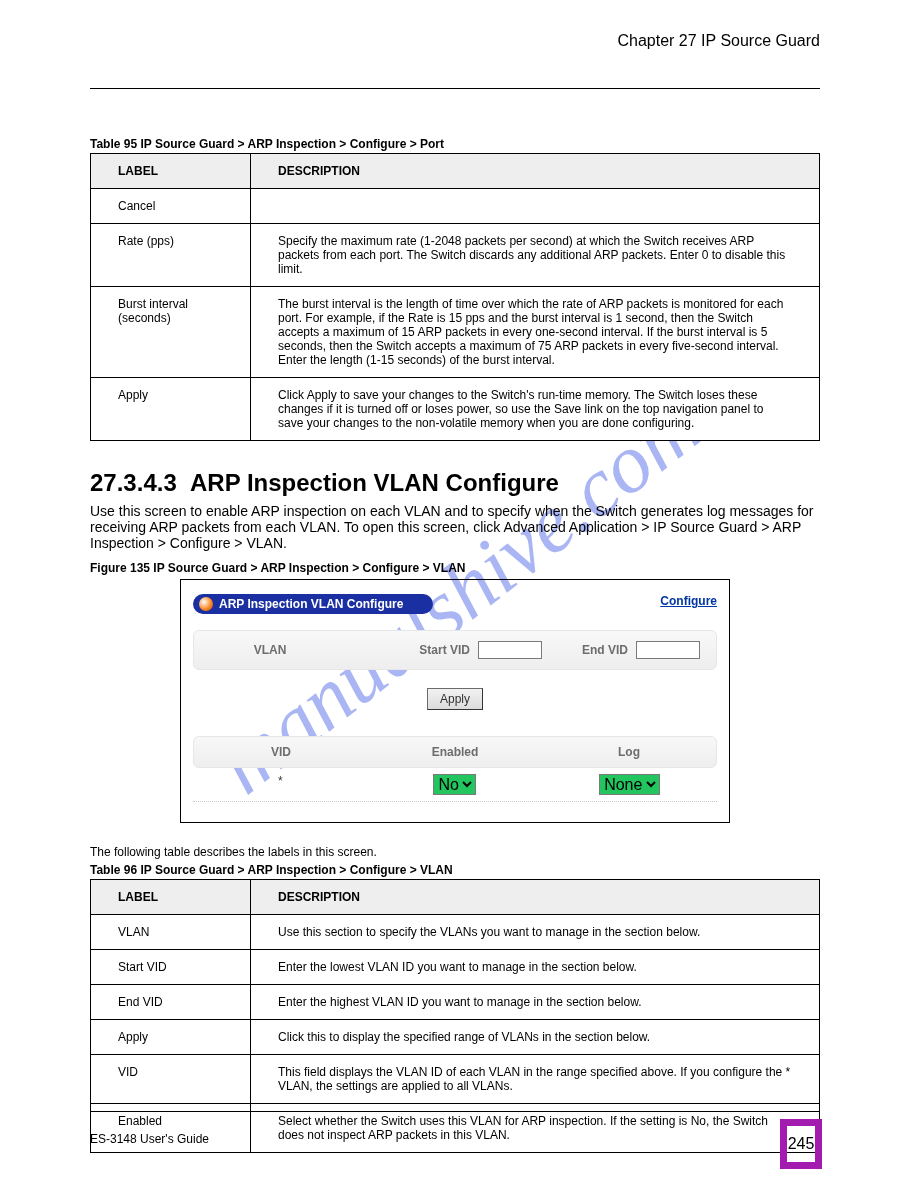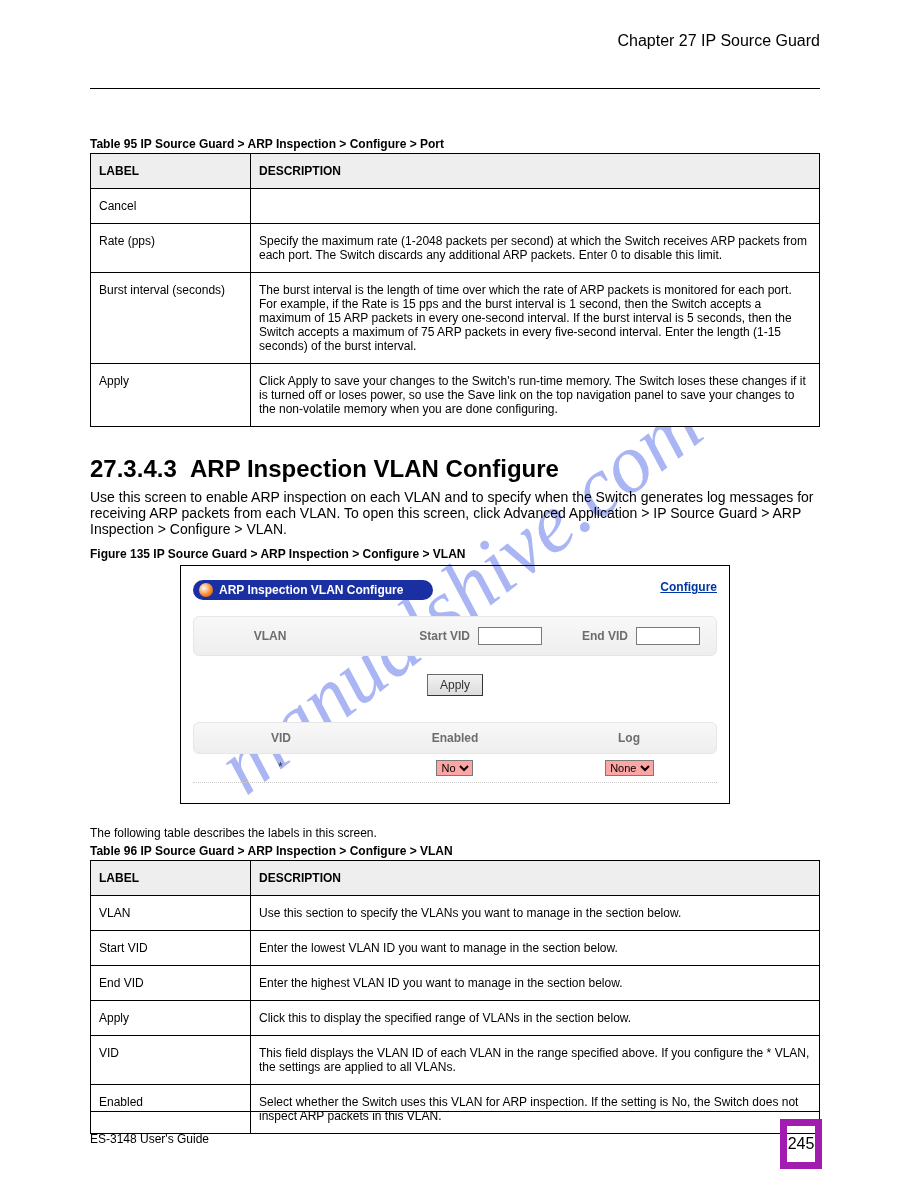--- a/index.html
+++ b/index.html
@@ -4,39 +4,39 @@
 <style>
   *{box-sizing:border-box}
   html,body{margin:0;padding:0}
   body{width:918px;height:1188px;background:#fff;font-family:Arial,Helvetica,sans-serif;color:#000;position:relative}
   .page{position:absolute;left:90px;top:32px;width:730px}
   .hdr{border-top:1px solid #000;height:1px;margin-top:38px}
   .hdr-line{font-size:16px}
   .tbl-wrap{margin-top:48px}
   .tcaption{font-size:12px;font-weight:700;margin-bottom:2px}
   table.data{border-collapse:collapse;width:100%;font-size:12px}
-  table.data th,table.data td{border:1px solid #000;padding:10px 8px;text-align:left;vertical-align:top;background:#fff}
+  table.data th,table.data td{border:1px solid #000;padding:10px 27px;text-align:left;vertical-align:top;background:#fff}
   table.data th{background:#efeeef;font-weight:700}
   .sect{margin-top:28px}
   .sect-num{font-size:24px;font-weight:700;float:left;width:100px}
   .sect-title{font-size:24px;font-weight:700}
   .sect-sub{font-size:14px;margin-top:6px;clear:both}
   .figcaption{font-size:12px;font-weight:700;margin-top:10px;margin-bottom:4px}
   .panel{border:1px solid #000;width:550px;margin:0 0 0 90px;padding:14px 12px 20px 12px;font-family:Arial,Helvetica,sans-serif;font-size:12px}
   .panel a.cfg{float:right;color:#0036a3;font-weight:700;text-decoration:underline}
   .pill{background:#1a2fa1;color:#fff;border-radius:14px;padding:3px 14px 3px 26px;font-weight:700;font-size:12px;display:inline-block;position:relative;min-width:240px}
   .pill::before{content:"";position:absolute;left:6px;top:3px;width:14px;height:14px;border-radius:50%;background:radial-gradient(circle at 5px 5px,#fff,#fb8a29 55%,#b84b00)}
   .row-bar{margin-top:16px;border:1px solid #e6e6e6;border-radius:6px;background:linear-gradient(#f8f8f8,#eeeeee);padding:10px 16px;display:flex;align-items:center;font-weight:700;color:#6d6d6d}
   .row-bar label{margin-right:8px}
   .row-bar input[type=text]{width:64px;height:18px;border:1px solid #7a7a7a;font-size:11px}
   .btnrow{text-align:center;margin-top:18px}
   .btn{display:inline-block;border:1px solid #6b6b6b;border-right-color:#333;border-bottom-color:#333;background:linear-gradient(#f2f2f2,#dcdcdc);padding:3px 12px;font-size:12px;color:#333;margin:0 2px}
   .grid3{margin-top:26px;border:1px solid #e6e6e6;border-radius:6px;background:linear-gradient(#f8f8f8,#eeeeee);padding:8px 0;display:grid;grid-template-columns:1fr 1fr 1fr;text-align:center;font-weight:700;color:#6d6d6d}
   .grid3b{display:grid;grid-template-columns:1fr 1fr 1fr;text-align:center;padding:6px 0;border-bottom:1px dotted #c8c8c8;color:#333}
-  select.sm{font-size:11px;border:1px solid #7a7a7a;background:#fca5a5}
+  select.sm{font-size:16px;border:1px solid #7a7a7a;background:#22c55e}
   
   .wm{position:absolute;left:50%;top:50%;transform:translate(-50%,-50%) rotate(-38deg);font-size:84px;font-style:italic;font-weight:400;color:rgba(100,120,235,.55);pointer-events:none;font-family:Georgia,'Times New Roman',serif;letter-spacing:0}
   
   .foot{position:absolute;left:90px;bottom:42px;width:730px;border-top:1px solid #000;padding-top:20px;font-size:12px}
   .foot .pg{position:absolute;right:-2px;top:7px;width:42px;height:50px;border:7px solid #a21caf;text-align:center;line-height:36px;font-size:16px}
 </style>
 </head>
 <body>
 
 <div class="wm">manualshive.com</div>

